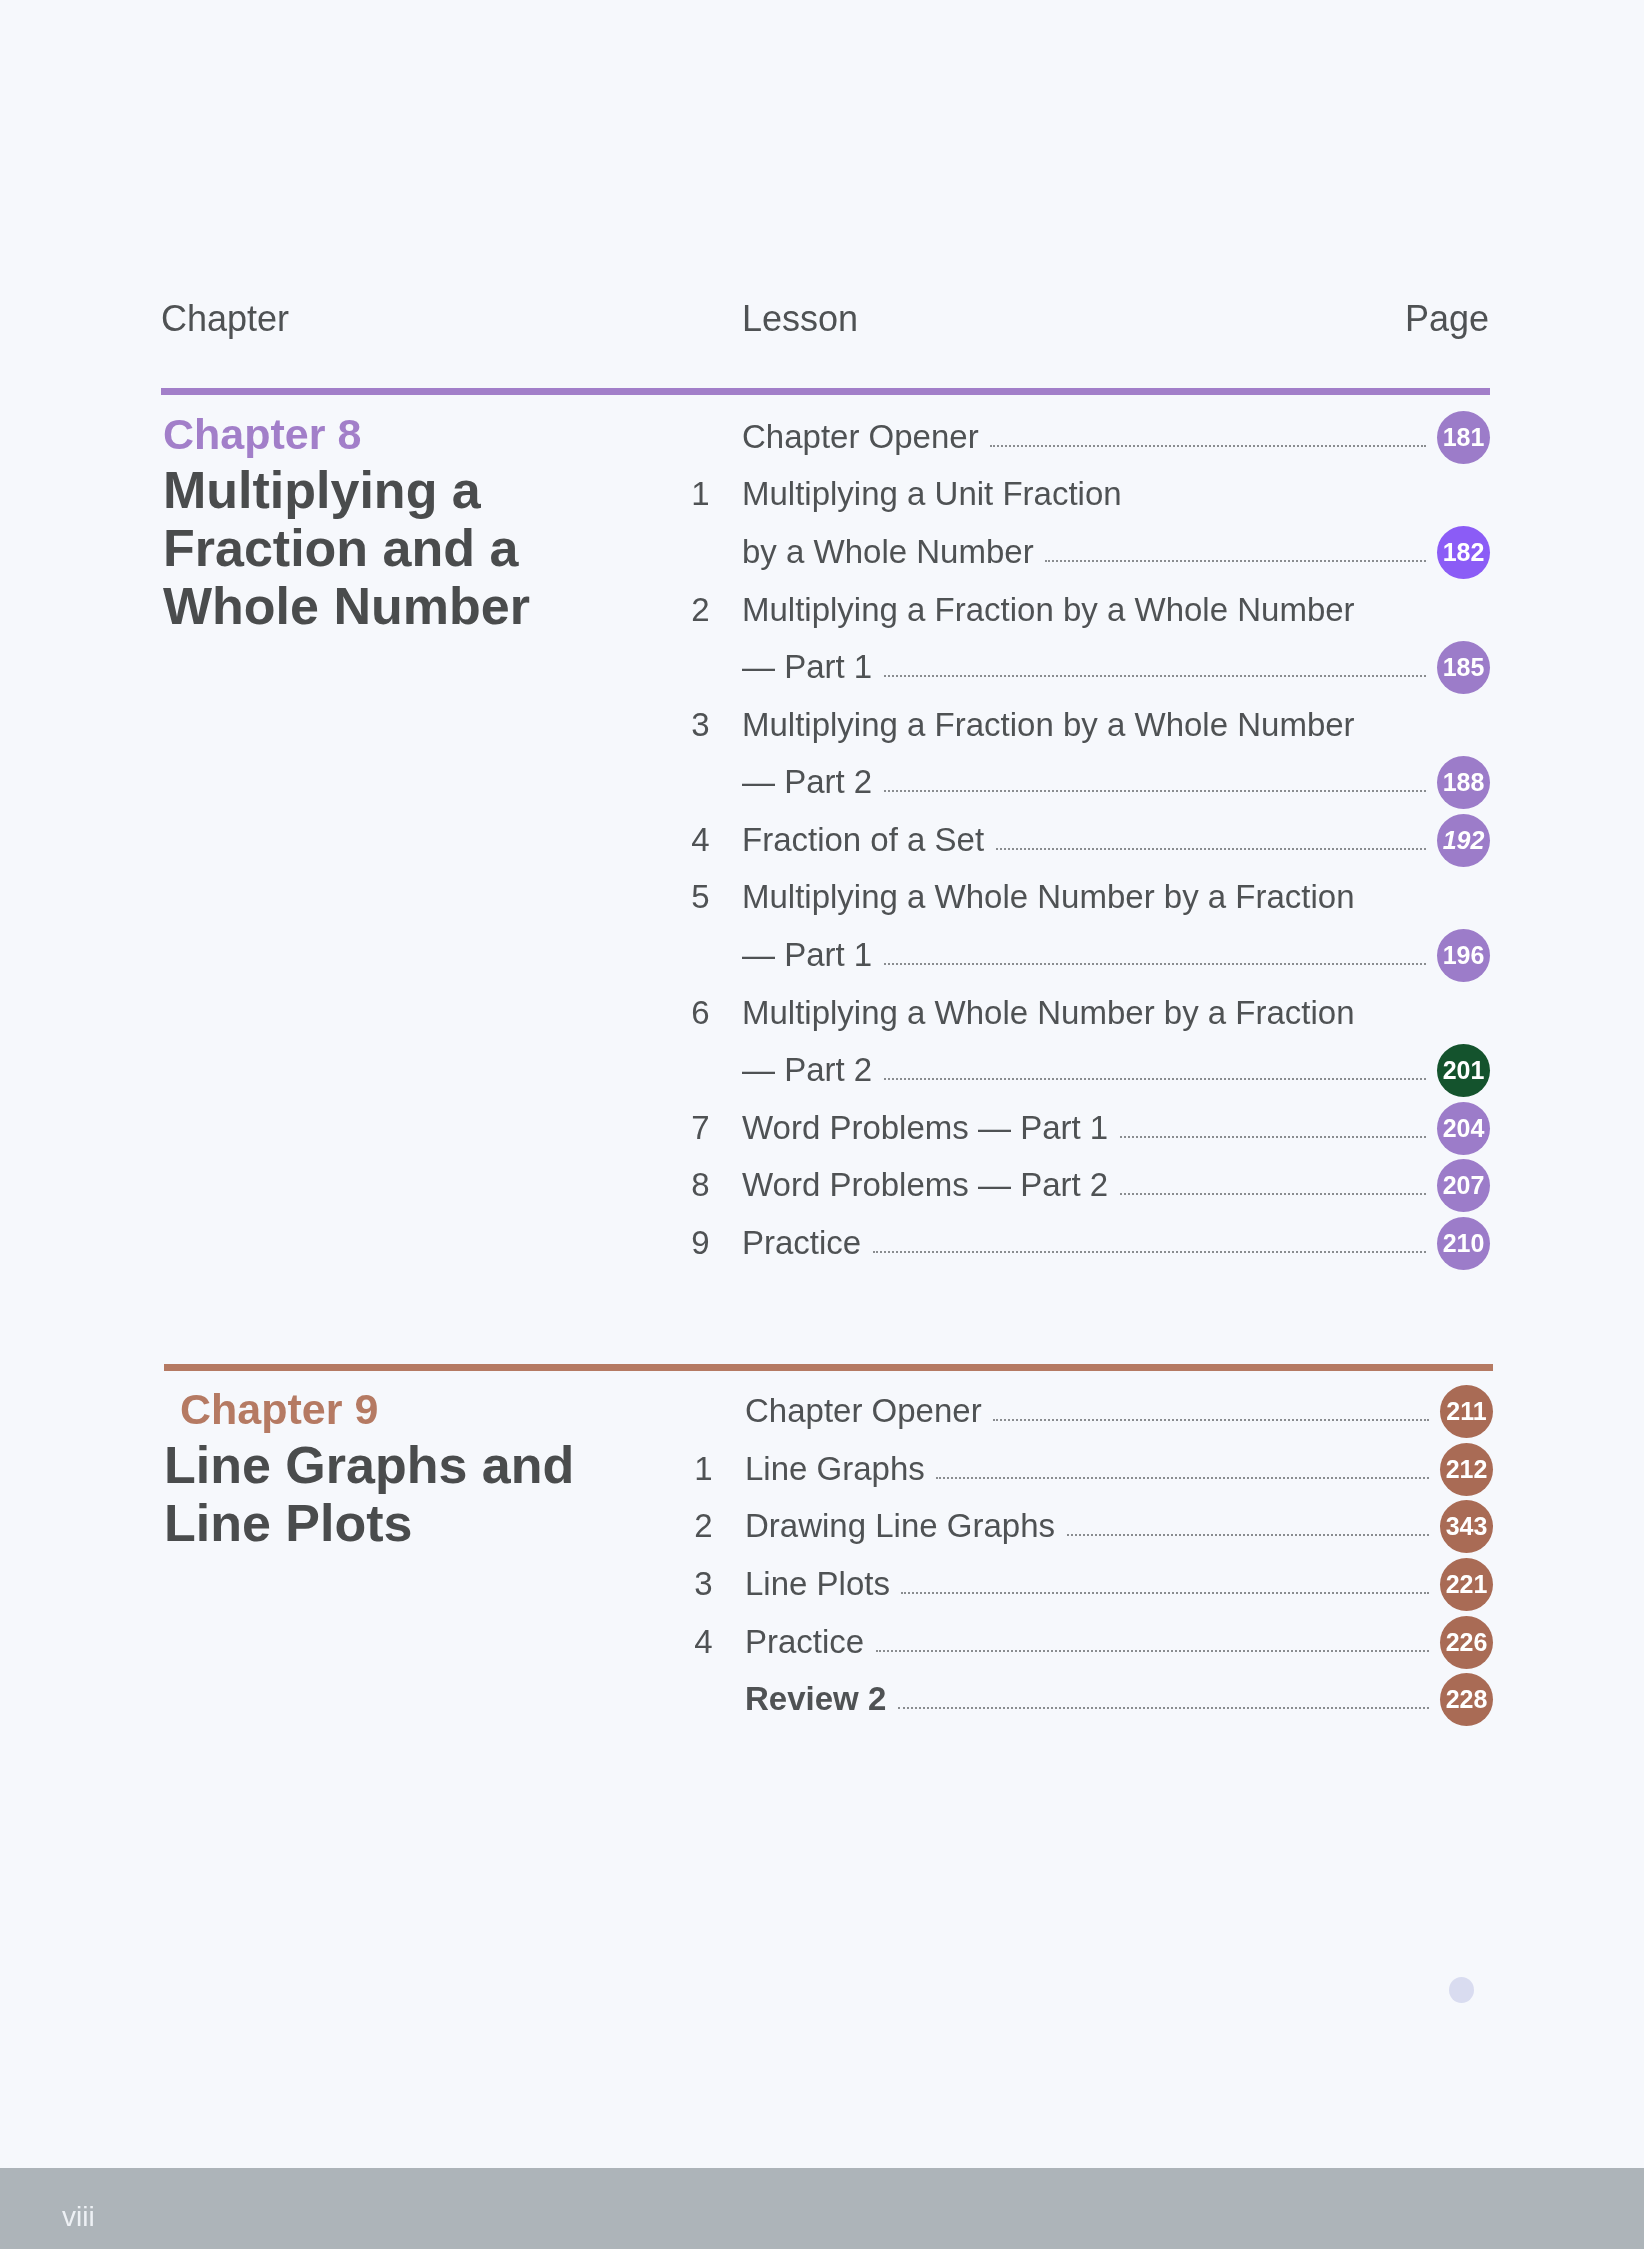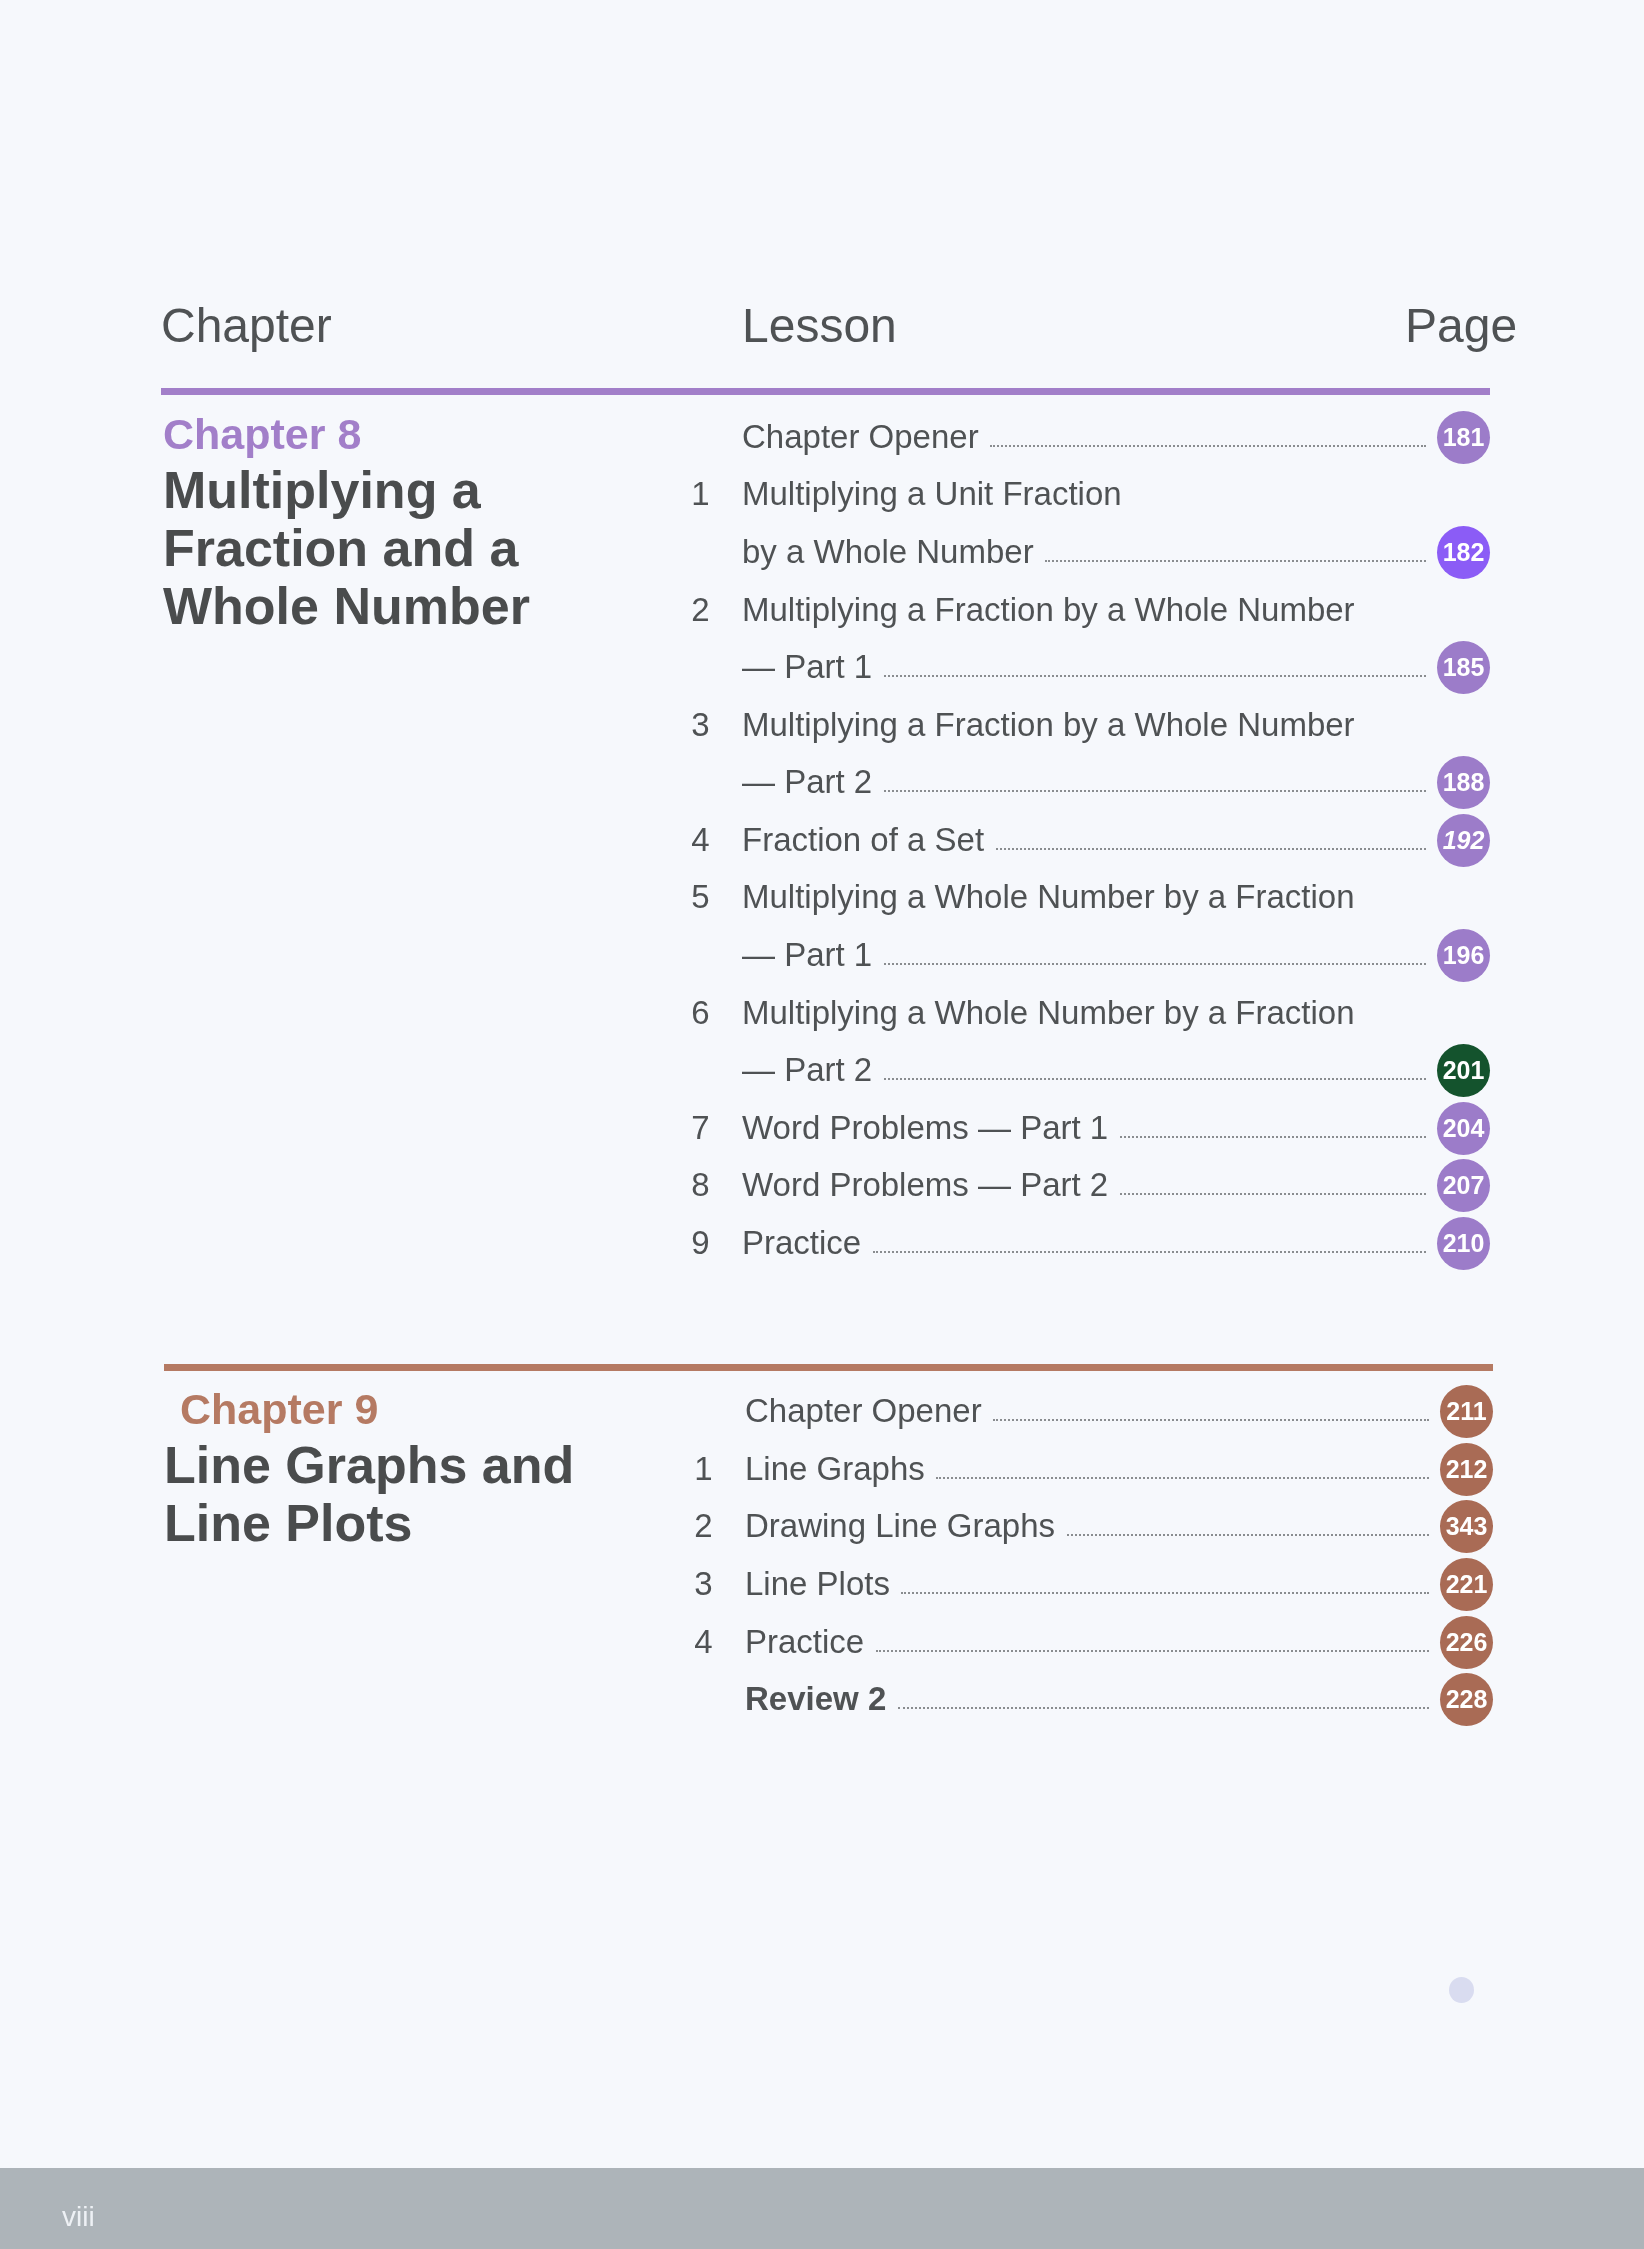--- a/index.html
+++ b/index.html
@@ -3,21 +3,21 @@
 <meta charset="utf-8">
 <style>
   html, body { margin: 0; padding: 0; }
   body {
     width: 1645px; height: 2250px;
     background: #f6f8fc;
     position: relative; overflow: hidden;
     font-family: "Liberation Sans", sans-serif;
     color: #4a4d4f;
   }
-  .hdr { position: absolute; top: 298px; font-size: 48px; color: #4f5254; }
+  .hdr { position: absolute; top: 298px; font-size: 36px; color: #4f5254; }
   .rule { position: absolute; height: 6.6px; }
   .ch-num { position: absolute; left: 163px; font-size: 43px; font-weight: bold; }
   .ch-title { position: absolute; left: 163px; font-size: 52px; font-weight: bold; color: #4a4c4d; line-height: 58px; }
   .row { position: absolute; height: 58px; display: flex; align-items: center; font-size: 33px; color: #4f5254; }
   .row .num { position: absolute; left: -58px; width: 33px; text-align: center; }
   .row .txt { white-space: nowrap; padding-right: 11.5px; }
   .row .txt.bold { font-weight: bold; }
   .row .dots { flex: 1; border-bottom: 2.5px dotted #8a8d90; margin-bottom: -18px; height: 0; margin-right: 11.5px; }
   .badge { width: 53px; height: 53px; border-radius: 50%; color: #fff; font-weight: bold; font-size: 25px;
     display: flex; align-items: center; justify-content: center; flex: none; }

